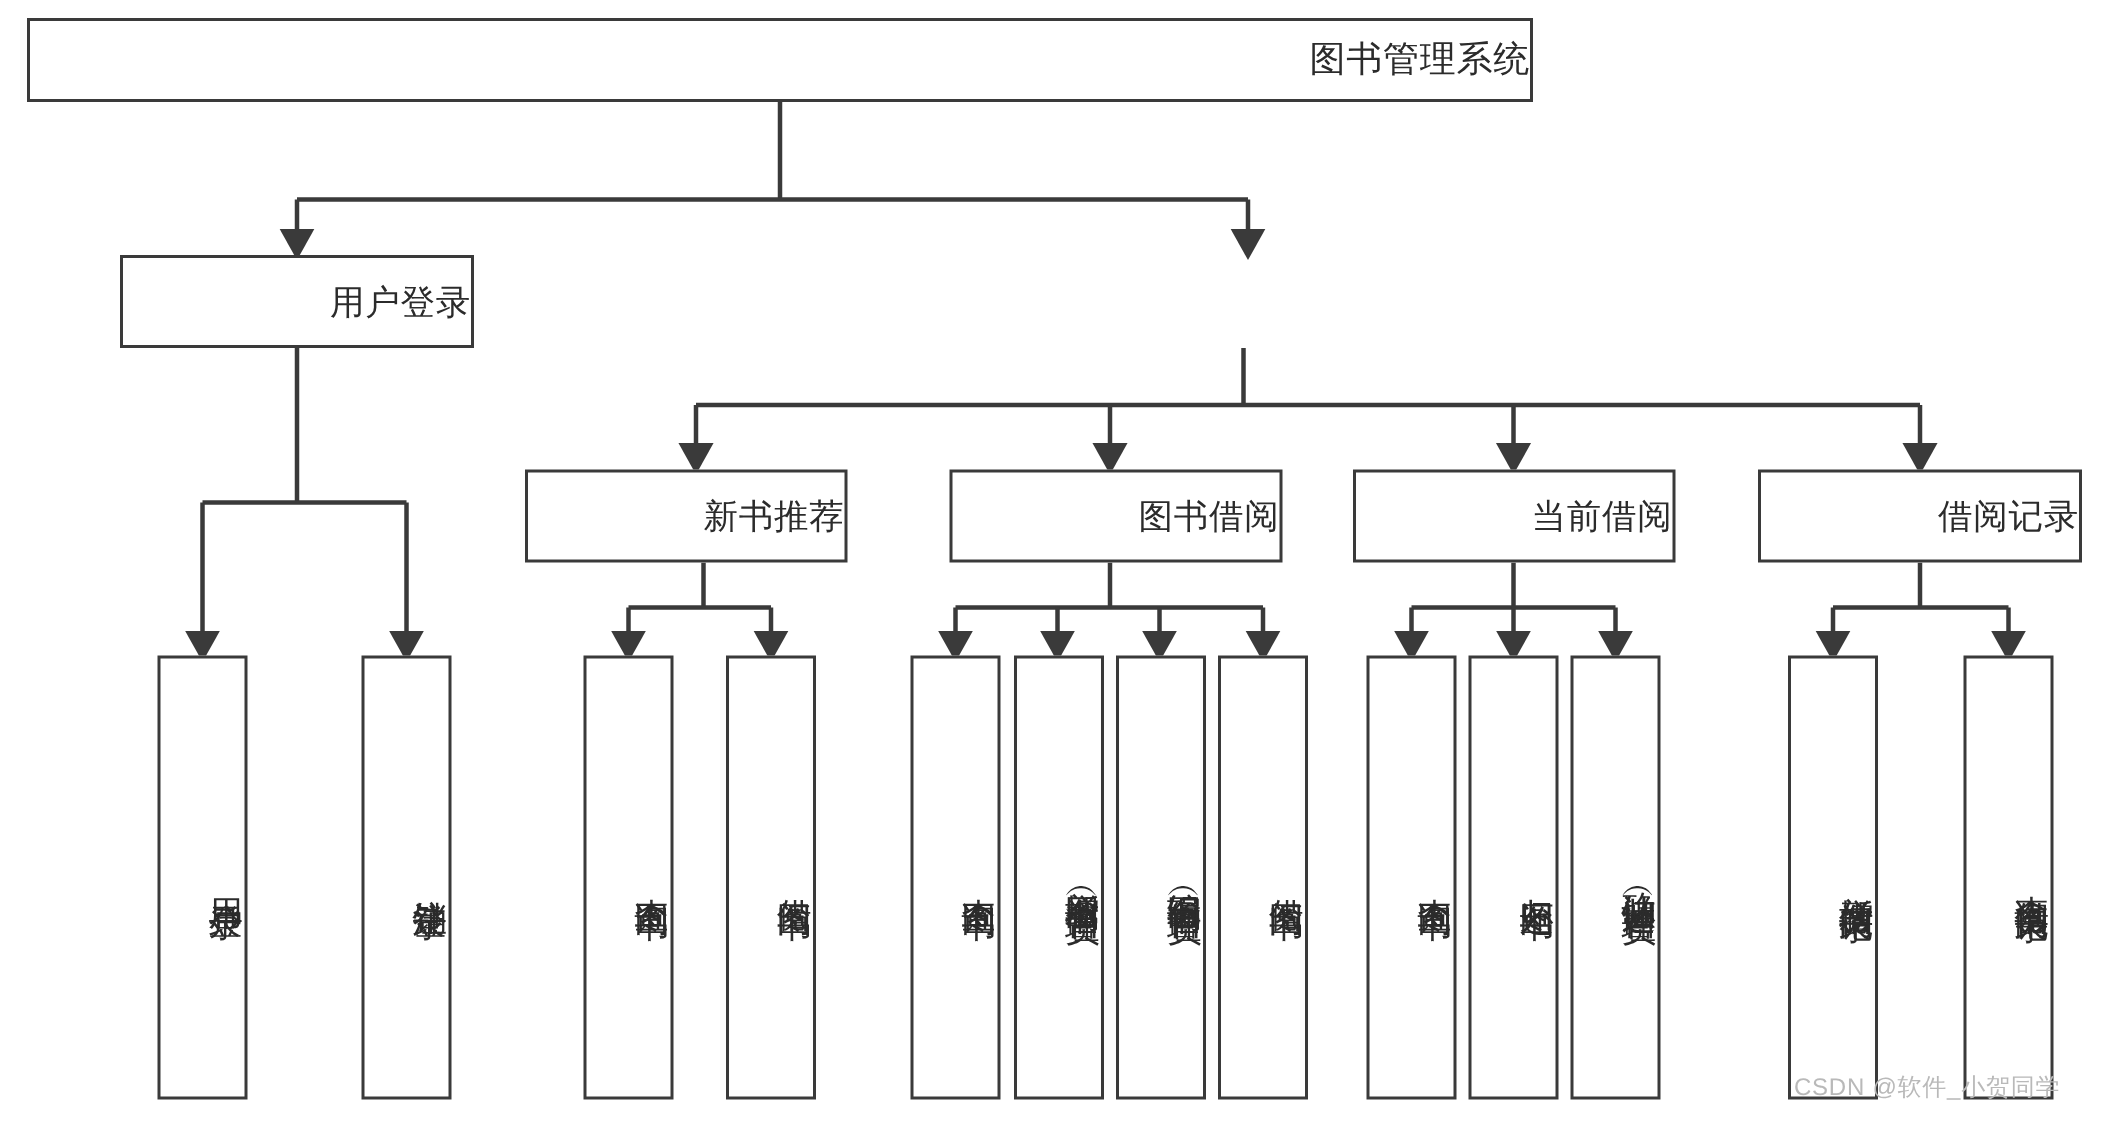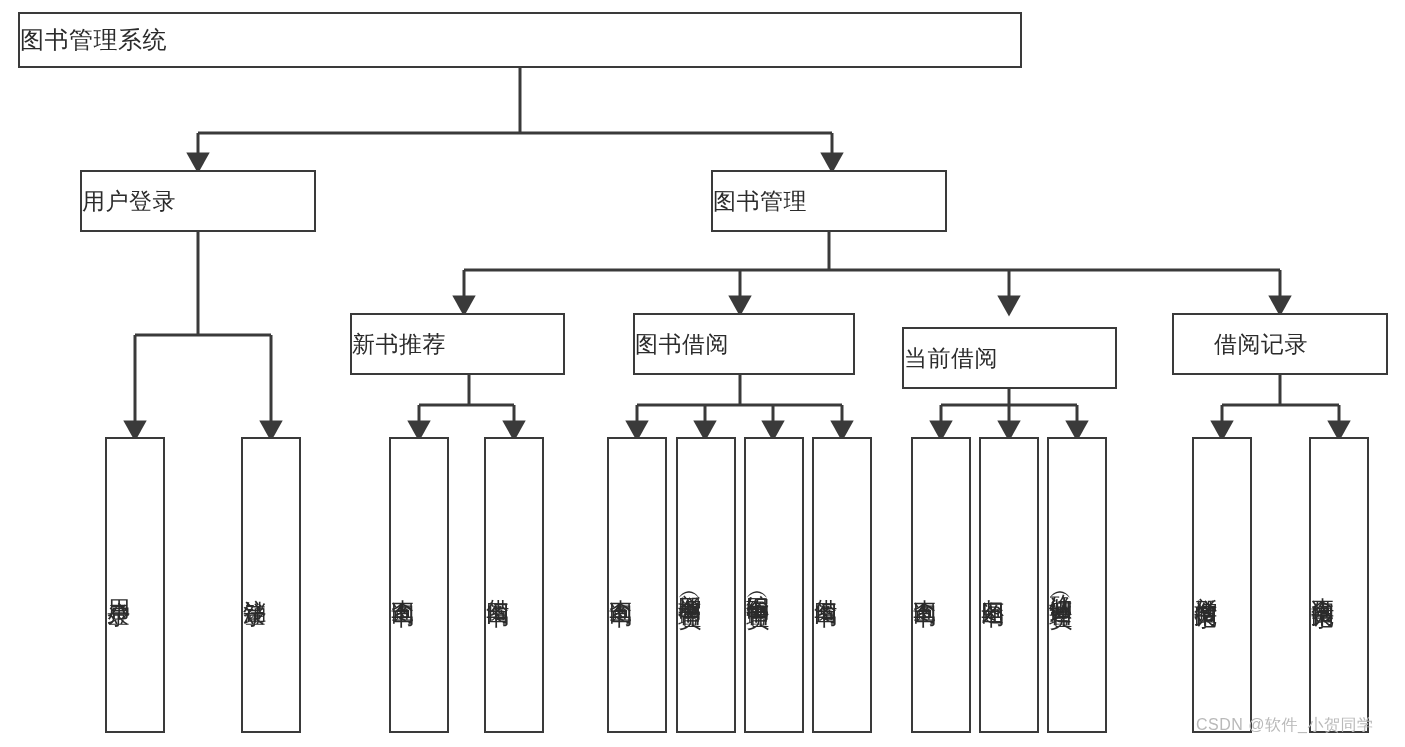--- a/index.html
+++ b/index.html
@@ -24,21 +24,21 @@
     width: 1405px;
     height: 747px;
   }
   .node {
     position: absolute;
     box-sizing: border-box;
     border: 2.5px solid #3a3a3a;
     background: #ffffff;
     display: flex;
     align-items: center;
-    justify-content: flex-start;
+    justify-content: flex-end;
     color: #2b2b2b;
   }
   .node-label {
     display: block;
     text-align: center;
     line-height: 1.22;
     color: #2b2b2b;
   }
   
   .node.horiz .node-label {
@@ -125,31 +125,28 @@
     </g>
   </svg>
 
   <div class="node horiz root" style="left:18px; top:12px; width:1004px; height:56px;">
     <span class="node-label">图书管理系统</span>
   </div>
 
   <div class="node horiz" style="left:80px; top:170px; width:236px; height:62px;">
     <span class="node-label">用户登录</span>
   </div>
-  <div class="node horiz" style="left:711px; top:170px; width:236px; height:62px;">
-    <span class="node-label">图书管理</span>
-  </div>
 
   <div class="node horiz" style="left:350px; top:313px; width:215px; height:62px;">
     <span class="node-label">新书推荐</span>
   </div>
   <div class="node horiz" style="left:633px; top:313px; width:222px; height:62px;">
     <span class="node-label">图书借阅</span>
   </div>
-  <div class="node horiz" style="left:902px; top:313px; width:215px; height:62px;margin-top:14px;">
+  <div class="node horiz" style="left:902px; top:313px; width:215px; height:62px;">
     <span class="node-label">当前借阅</span>
   </div>
   <div class="node horiz" style="left:1172px; top:313px; width:216px; height:62px;padding-left:40px;">
     <span class="node-label">借阅记录</span>
   </div>
 
   <div class="node vert" style="left:105px; top:437px; width:60px; height:296px;">
     <span class="node-label">用户登录</span>
   </div>
   <div class="node vert" style="left:241px; top:437px; width:60px; height:296px;">

